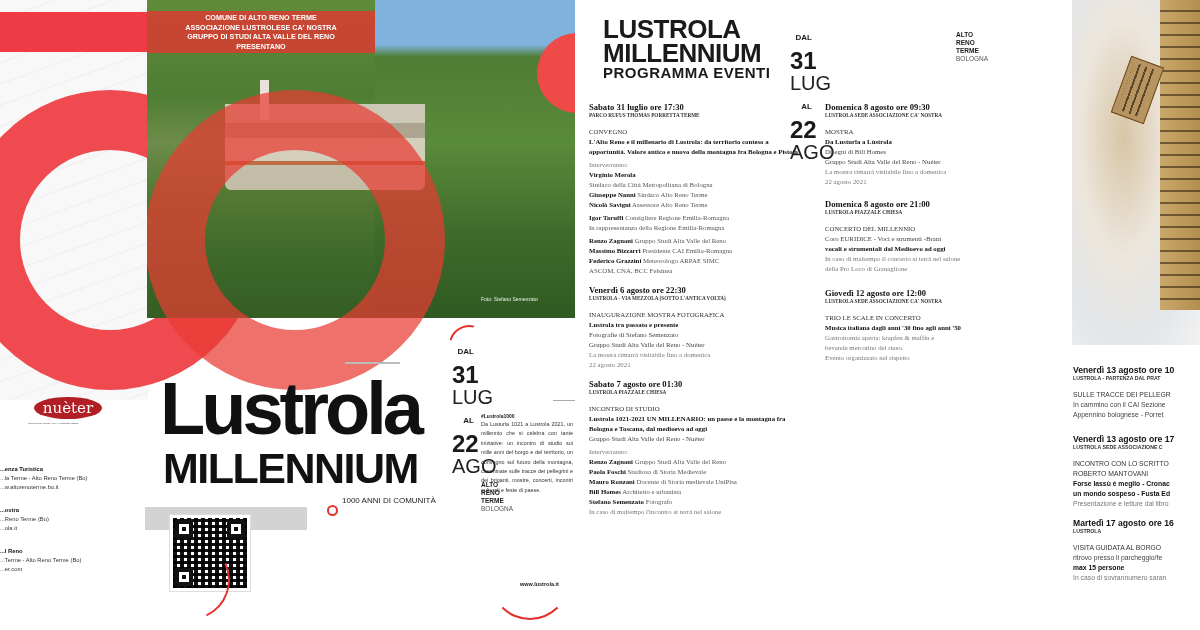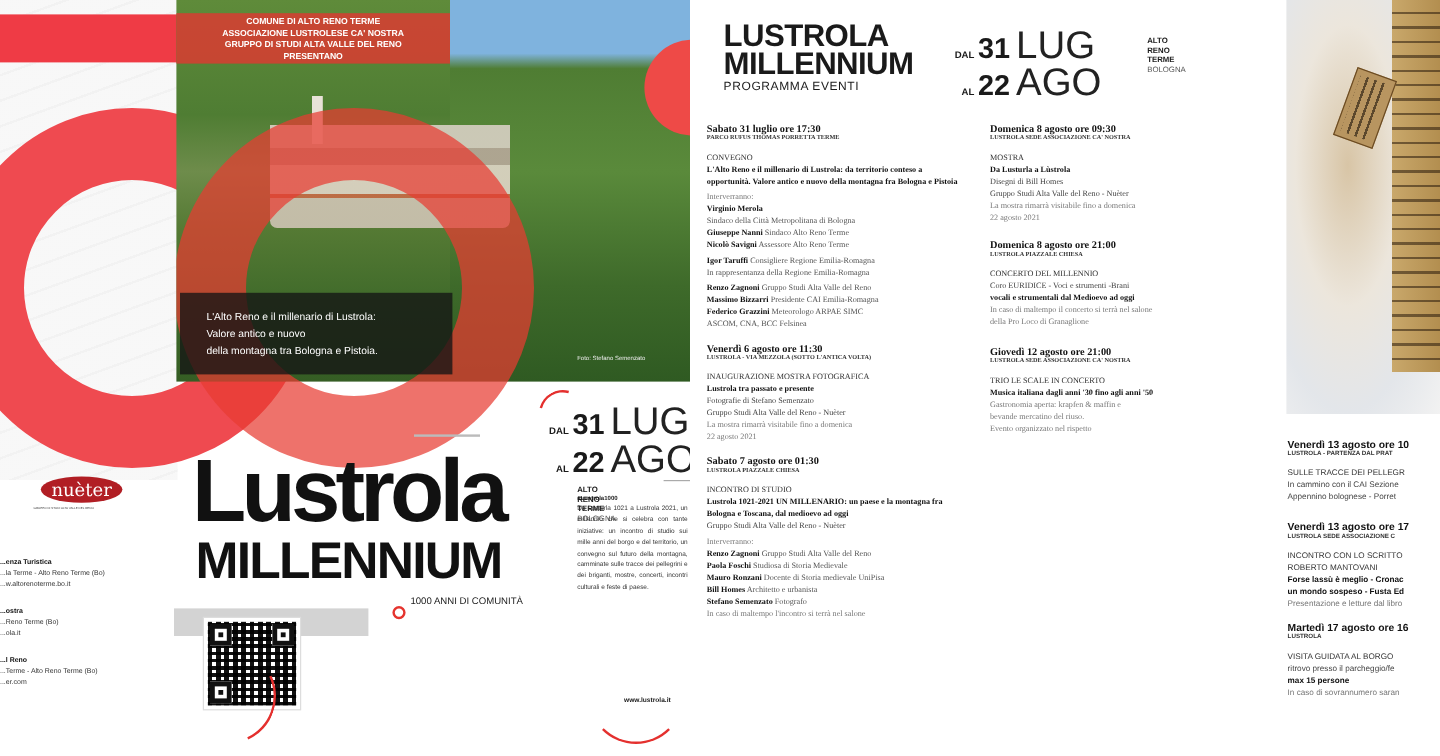--- a/index.html
+++ b/index.html
@@ -37,42 +37,42 @@
   .qr-corner { position: absolute; width: 18px; height: 18px; border: 4px solid #111; background: #fff; }
   .qr-corner::after { content: ""; position: absolute; left: 3px; top: 3px; width: 4px; height: 4px; background: #111; }
   .stamp { position: absolute; left: 305px; top: 522px; width: 146px; height: 84px; border: 1.5px solid #222; border-radius: 50%; text-align: center; }
   .stamp-year { font-family: "DejaVu Serif", serif; font-size: 7px; margin-top: 9px; }
   .stamp-title { font-family: "DejaVu Serif", serif; font-size: 11px; font-weight: bold; font-style: italic; }
   .stamp-img { width: 110px; height: 28px; margin: 3px auto 0; background: repeating-linear-gradient(45deg, #333 0 1px, #ddd 1px 3px); border-radius: 40% 40% 10% 10%; }
   .stamp-foot { font-size: 4px; margin-top: 3px; }
   .arc-deco { position: absolute; border-radius: 50%; border: 2px solid #e4302e; }
 
   .date-block { position: absolute; display: flex; flex-direction: column; }
-  .date-row { display: flex; align-items: baseline; line-height: 23px; }
+  .date-row { display: flex; align-items: baseline; line-height: 23px; flex-direction: column; }
   .date-pre { font-size: 8px; font-weight: bold; width: 22px; text-align: right; margin-right: 3px; }
   .date-num { font-size: 24px; font-weight: 900; margin-right: 5px; }
-  .date-mon { font-size: 32px; font-weight: 300; color: #222; }
+  .date-mon { font-size: 20px; font-weight: 300; color: #222; }
   .loc { font-size: 6.5px; font-weight: bold; line-height: 8px; }
   .loc-light { font-size: 6.5px; color: #555; line-height: 8px; }
   .blurb-tag { position: absolute; left: 481px; top: 413px; font-size: 5px; font-weight: bold; }
   .blurb { position: absolute; left: 481px; top: 420px; width: 92px; font-size: 5.4px; line-height: 9.4px; color: #333; text-align: justify; }
   .blurb-url { position: absolute; left: 520px; top: 581px; font-size: 5.5px; font-weight: bold; }
   .blurb-line { position: absolute; left: 553px; top: 400px; width: 22px; height: 1px; background: #aaa; }
 
   .sponsor-logo { position: absolute; left: 34px; top: 397px; width: 68px; height: 22px; border-radius: 50%; background: #b11e24; color: #fff; text-align: center; font-family: "DejaVu Serif", serif; font-size: 15px; line-height: 22px; }
   .sponsor-sub { position: absolute; left: 28px; top: 422px; font-size: 2.5px; color: #444; }
   .contacts { position: absolute; left: 0; top: 465px; font-size: 5.8px; line-height: 9px; color: #333; }
   .contacts .ct { margin-bottom: 14px; }
   .contacts b { color: #111; }
 
   
   .program { position: absolute; left: 575px; top: 0; width: 470px; height: 630px; background: #fff; }
   .prog-title { position: absolute; left: 28px; top: 17px; line-height: 24px; }
   .prog-title .t1 { font-size: 26px; font-weight: 900; letter-spacing: -.5px; display: block; }
-  .prog-title .t3 { font-size: 10px; font-weight: 400; letter-spacing: .5px; display: block; line-height: 16px; }
+  .prog-title .t3 { font-size: 15px; font-weight: 700; letter-spacing: .5px; display: block; line-height: 16px; }
   .col { position: absolute; top: 100px; width: 210px; font-family: Liberation Serif, serif; }
   .ev { margin-bottom: 9px; }
   .ev-date { font-size: 8.6px; font-weight: 900; color: #111; line-height: 10px; }
   .ev-place { font-size: 5.2px; font-weight: bold; color: #333; text-transform: uppercase; line-height: 7px; margin-bottom: 8px; }
   .ev-type { font-size: 6.8px; color: #333; text-transform: uppercase; line-height: 10px; }
   .ev-title { font-size: 6.8px; font-weight: bold; color: #111; line-height: 10px; }
   .ev-line { font-size: 6.8px; color: #444; line-height: 10px; }
   .ev-light { font-size: 6.8px; color: #777; line-height: 10px; }
   .spk { font-size: 6.8px; line-height: 10px; color: #555; text-align: justify; }
   .spk b { color: #111; }
@@ -104,25 +104,20 @@
     <div class="photo-ring" style="clip-path: inset(0 0 0 2px);"></div>
     <div class="right-arc"></div>
 
     <div class="header-banner">
       <div>COMUNE DI ALTO RENO TERME</div>
       <div>ASSOCIAZIONE LUSTROLESE CA' NOSTRA</div>
       <div>GRUPPO DI STUDI ALTA VALLE DEL RENO</div>
       <div>PRESENTANO</div>
     </div>
 
-    <div class="caption-box">
-      <div>L'Alto Reno e il millenario di Lustrola:</div>
-      <div>Valore antico e nuovo</div>
-      <div>della montagna tra Bologna e Pistoia.</div>
-    </div>
     <div class="photo-credit">Foto: Stefano Semenzato</div>
 
     <div class="years-line"></div>
     <div class="lustrola">Lustrola</div>
     <div class="millennium">MILLENNIUM</div>
     <div class="community-dot"></div>
     <div class="community">1000 ANNI DI COMUNITÀ</div>
 
     <div class="grey-bar"></div>
     <div class="qr">
@@ -223,21 +218,21 @@
         <div class="spk"><b>Igor Taruffi</b> <span>Consigliere Regione Emilia-Romagna</span></div>
         <div class="spk"><span>In rappresentanza della Regione Emilia-Romagna</span></div>
         <div class="gap"></div>
         <div class="spk"><b>Renzo Zagnoni</b> <span>Gruppo Studi Alta Valle del Reno</span></div>
         <div class="spk"><b>Massimo Bizzarri</b> <span>Presidente CAI Emilia-Romagna</span></div>
         <div class="spk"><b>Federico Grazzini</b> <span>Meteorologo ARPAE SIMC</span></div>
         <div class="spk"><span>ASCOM, CNA, BCC Felsinea</span></div>
       </div>
 
       <div class="ev">
-        <div class="ev-date">Venerdì  6 agosto ore 11:30</div>
+        <div class="ev-date">Venerdì  6 agosto ore 22:30</div>
         <div class="ev-place">LUSTROLA - VIA MEZZOLA (SOTTO L'ANTICA VOLTA)</div>
         <div class="ev-type">INAUGURAZIONE MOSTRA FOTOGRAFICA</div>
         <div class="ev-title">Lustrola tra passato e presente</div>
         <div class="ev-line">Fotografie di Stefano Semenzato</div>
         <div class="ev-line">Gruppo Studi Alta Valle del Reno - Nuèter</div>
         <div class="ev-light">La mostra rimarrà visitabile fino a domenica</div>
         <div class="ev-light">22 agosto 2021</div>
       </div>
 
       <div class="ev">
@@ -271,21 +266,21 @@
       <div class="ev" style="margin-top:12px">
         <div class="ev-date">Domenica 8 agosto ore 21:00</div>
         <div class="ev-place">LUSTROLA PIAZZALE CHIESA</div>
         <div class="ev-type">CONCERTO DEL MILLENNIO</div>
         <div class="ev-line">Coro EURIDICE - Voci e strumenti -Brani</div>
         <div class="ev-title">vocali e strumentali dal Medioevo ad oggi</div>
         <div class="ev-light">In caso di maltempo il concerto si terrà nel salone</div>
         <div class="ev-light">della Pro Loco di Granaglione</div>
       </div>
       <div class="ev" style="margin-top:14px">
-        <div class="ev-date">Giovedì 12 agosto ore 21:00</div>
+        <div class="ev-date">Giovedì 12 agosto ore 12:00</div>
         <div class="ev-place">LUSTROLA SEDE ASSOCIAZIONE CA' NOSTRA</div>
         <div class="ev-type">TRIO LE SCALE IN CONCERTO</div>
         <div class="ev-title">Musica italiana dagli anni '30 fino agli anni '50</div>
         <div class="ev-light">Gastronomia aperta: krapfen &amp; maffin e</div>
         <div class="ev-light">bevande mercatino del riuso.</div>
         <div class="ev-light">Evento organizzato nel rispetto</div>
       </div>
     </div>
   </div>
 

